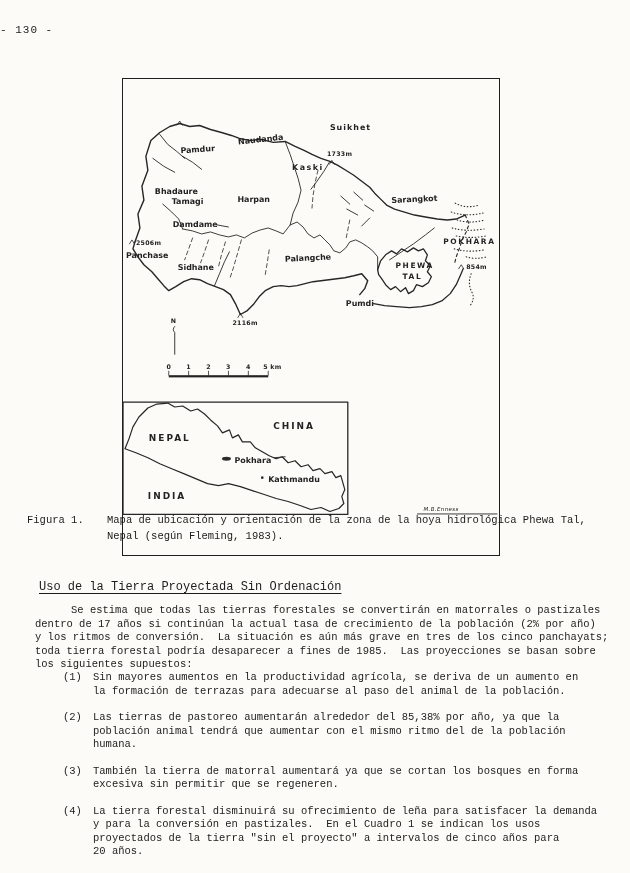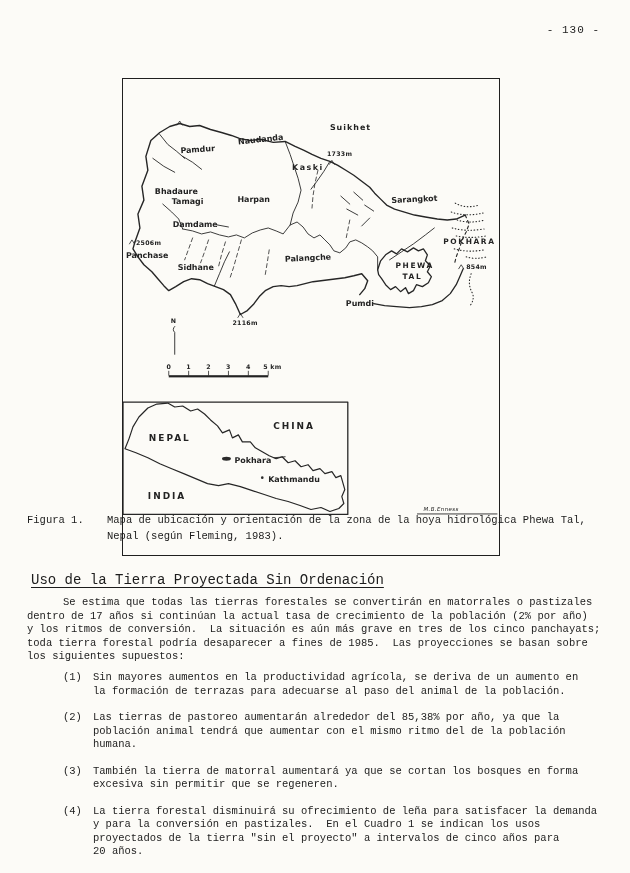--- a/index.html
+++ b/index.html
@@ -7,21 +7,21 @@
     position:relative;
     width:630px;height:873px;
     margin:0 auto;
     background:#fcfbf7;
     color:#1c1c1c;
     font-family:"Liberation Mono","DejaVu Sans Mono",monospace;
     overflow:hidden;
   }
   .page-number{
     position:absolute;top:24px;left:0;width:600px;
-    text-align:right;font-size:11px;letter-spacing:1px;
+    text-align:left;font-size:11px;letter-spacing:1px;
   }
   .map-figure{
     position:absolute;left:122px;top:78px;
     width:378px;height:478px;margin:0;
     border:1.5px solid #1f1f1f;
     box-sizing:border-box;
     background:#fcfbf7;
   }
   .map-figure svg{display:block;width:100%;height:100%;}
   svg text{
@@ -34,26 +34,26 @@
   .lbl-inset{font-size:9px;letter-spacing:2px;}
   .lbl-town{font-size:8px;}
   .lbl-sig{font-size:5.5px;font-style:italic;letter-spacing:.4px;font-weight:400;}
   .caption{
     position:absolute;left:27px;top:513px;width:585px;
     font-size:10.5px;line-height:15.5px;display:flex;
   }
   .cap-label{width:80px;flex:none;}
   .cap-text{white-space:pre-wrap;}
   .heading{
-    position:absolute;left:27px;top:568px;margin:4px;
-    font-size:14px;font-weight:normal;
+    position:absolute;left:27px;top:568px;margin:12px;
+    font-size:12px;font-weight:normal;
     text-decoration:underline;text-underline-offset:2.5px;
   }
   .intro{
-    position:absolute;left:27px;top:596px;width:585px;margin:0;
+    position:absolute;left:27px;top:596px;width:585px;margin:8px;
     font-size:10.5px;line-height:13.5px;
     white-space:pre-wrap;text-indent:36px;
   }
   .items{
     position:absolute;left:27px;top:671px;width:590px;margin:0;
     padding:0 0 0 36px;list-style:none;
     font-size:10.5px;line-height:13.5px;
   }
   .items li{display:flex;margin-bottom:13px;}
   .items .num{width:30px;flex:none;}

